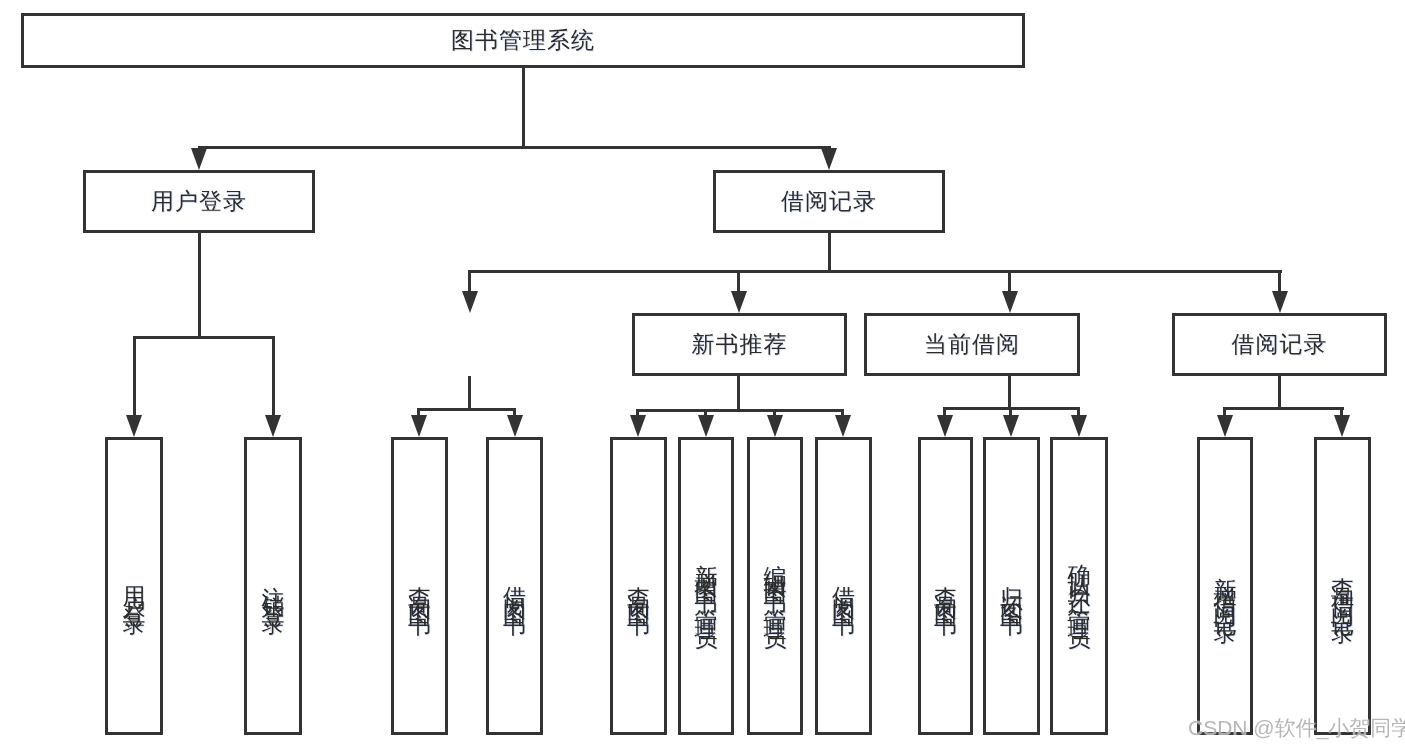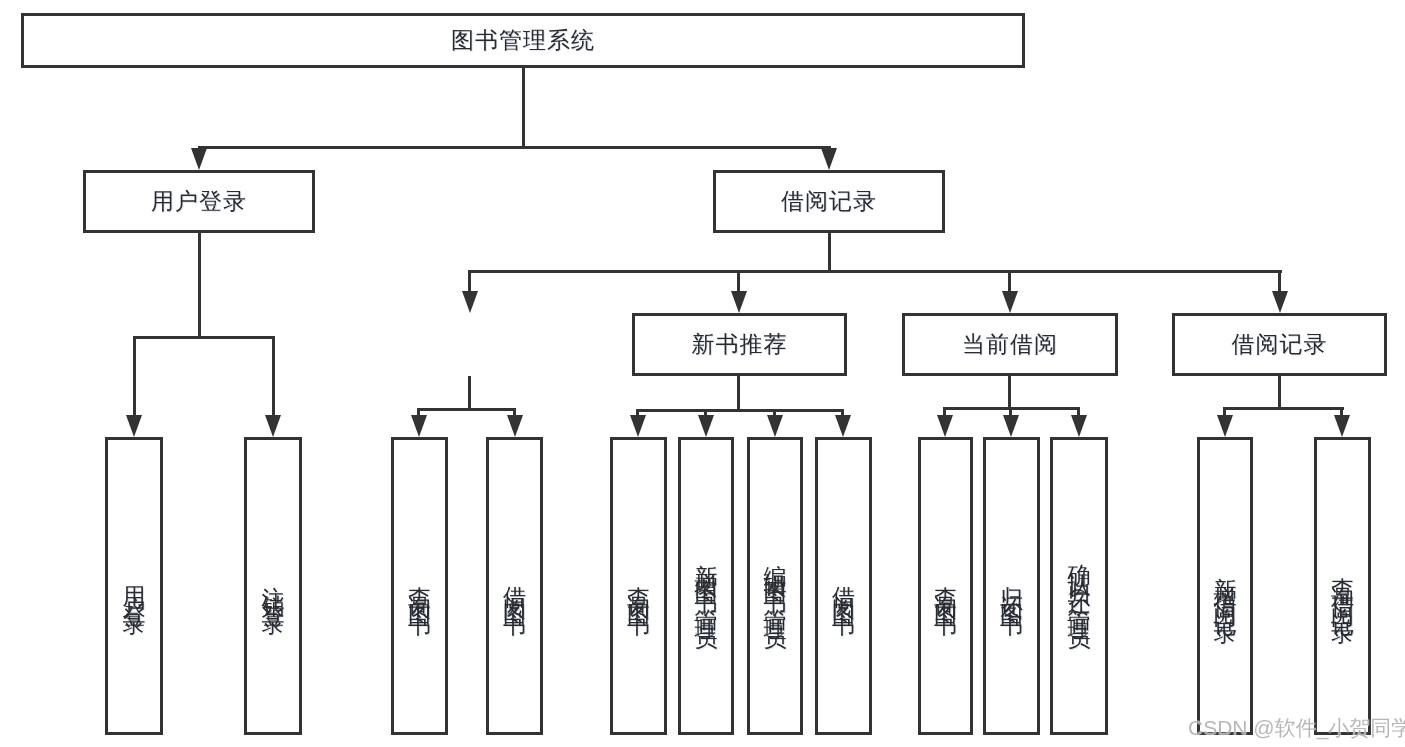--- a/index.html
+++ b/index.html
@@ -106,21 +106,21 @@
   <div class="vline" style="left:737px;top:270px;height:25px"></div>
   <div class="arrow" style="left:731px;top:291px"></div>
   <div class="vline" style="left:1008px;top:270px;height:25px"></div>
   <div class="arrow" style="left:1002px;top:291px"></div>
   <div class="vline" style="left:1278px;top:270px;height:25px"></div>
   <div class="arrow" style="left:1272px;top:291px"></div>
 
   <div class="box-h" style="left:632px;top:313px;width:215px;height:63px">
     <span>新书推荐</span>
   </div>
-  <div class="box-h" style="left:902px;top:313px;width:216px;height:63px">
+  <div class="box-h" style="left:864px;top:313px;width:216px;height:63px">
     <span>当前借阅</span>
   </div>
   <div class="box-h" style="left:1172px;top:313px;width:215px;height:63px">
     <span>借阅记录</span>
   </div>
 
   <div class="vline" style="left:468px;top:376px;height:32px"></div>
   <div class="hline" style="left:417px;top:408px;width:99px"></div>
   <div class="vline" style="left:417px;top:408px;height:11px"></div>
   <div class="arrow" style="left:411px;top:415px"></div>

